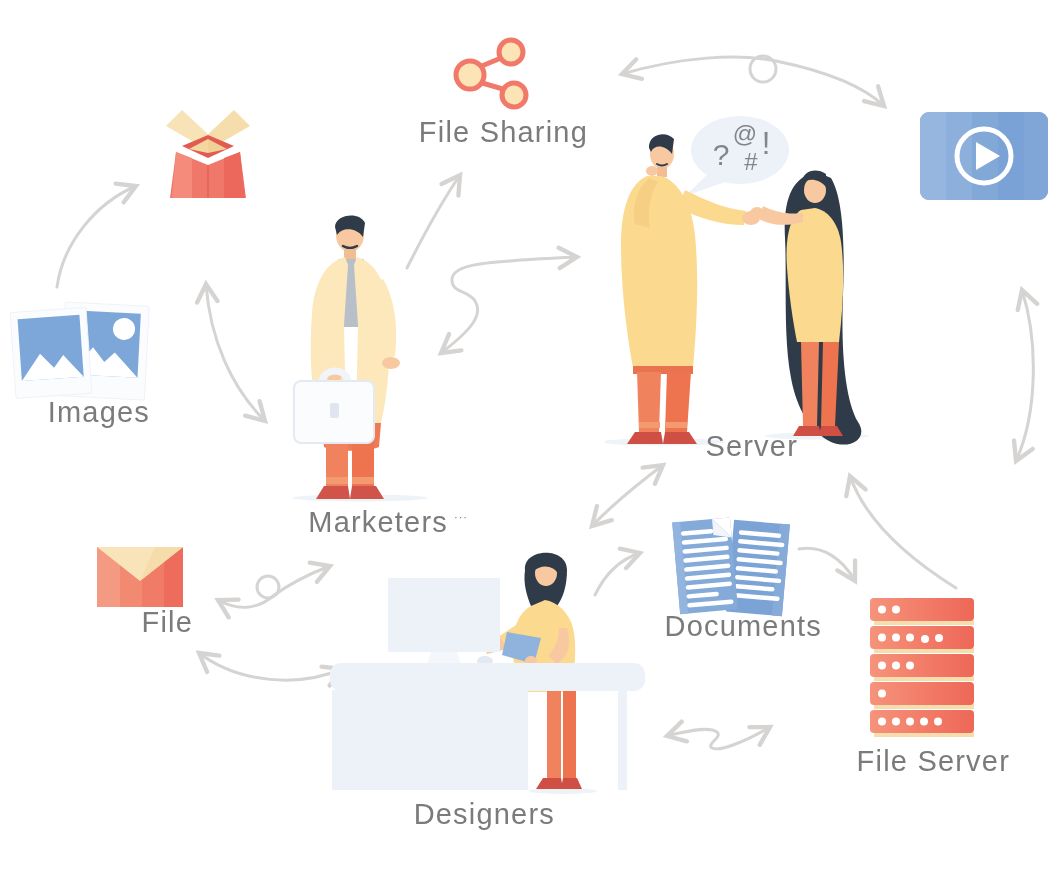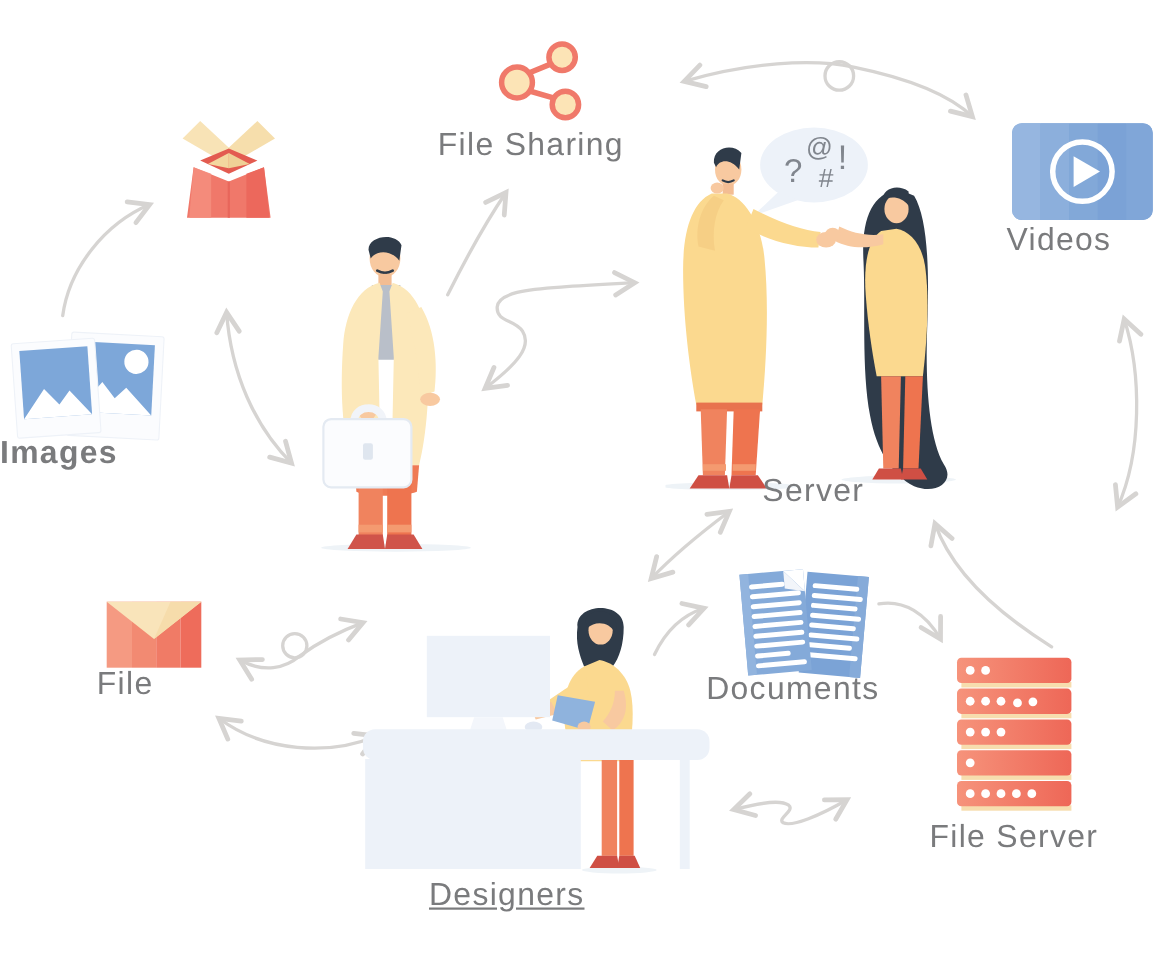--- a/index.html
+++ b/index.html
@@ -1,20 +1,20 @@
 <!DOCTYPE html>
 <html><head>
 <meta charset="utf-8">
 <style>
   html,body{margin:0;padding:0;background:#ffffff;}
   #canvas{position:relative;width:1059px;height:885px;background:#ffffff;overflow:hidden;
           font-family:"Liberation Sans",sans-serif;}
   .abs{position:absolute;}
   .label{position:absolute;color:#7a7b7d;font-size:29px;letter-spacing:1.2px;
-         text-align:left;font-weight:400;z-index:3;}
+         text-align:right;font-weight:400;z-index:3;}
   .dots{font-size:11px;vertical-align:super;letter-spacing:1px;margin-left:6px;color:#7a7b7d;}
   svg{display:block;}
   #arrow-layer{position:absolute;left:0;top:0;z-index:1;pointer-events:none;}
   .fig{z-index:2;}
 </style>
 </head>
 <body>
 
 <div id="canvas">
 
@@ -265,22 +265,24 @@
     <path d="M 238 238 L 252 238 L 257 249 L 236 249 Z" fill="#cf4f44"></path>
 
     <rect x="63" y="38" width="112" height="74" fill="#edf2f9"></rect>
     <path d="M 106 112 L 132 112 L 138 131 L 100 131 Z" fill="#f3f6fb"></path>
     <ellipse cx="160" cy="121" rx="8" ry="5" fill="#e3e9f3"></ellipse>
     <rect x="5" y="123" width="315" height="28" rx="11" fill="#edf2f9"></rect>
     <rect x="7" y="150" width="196" height="100" fill="#edf2f9"></rect>
     <rect x="293" y="150" width="9" height="100" fill="#edf2f9"></rect>
   </svg>
 
-  <div class="label" style="left:0px;top:396px;width:150px;font-weight:bold;">Images</div>
+  <div class="label" style="left:0px;top:396px;width:150px;">Images</div>
   <div class="label" style="left:398px;top:116px;width:190px;">File Sharing</div>
-  <div class="label" style="left:915px;top:202px;width:135px;">Videos</div>
   <div class="label" style="left:693px;top:430px;width:105px;">Server</div>
+  <div class="label" style="left:268px;top:506px;width:200px;">
+    <span>Marketers</span><span class="dots">···</span>
+  </div>
   <div class="label" style="left:88px;top:606px;width:105px;">File</div>
-  <div class="label" style="left:390px;top:798px;width:165px;text-decoration:underline;">Designers</div>
+  <div class="label" style="left:390px;top:798px;width:165px;">Designers</div>
   <div class="label" style="left:642px;top:610px;width:180px;">Documents</div>
   <div class="label" style="left:845px;top:745px;width:165px;">File Server</div>
 
 </div>
 
 </body></html>

